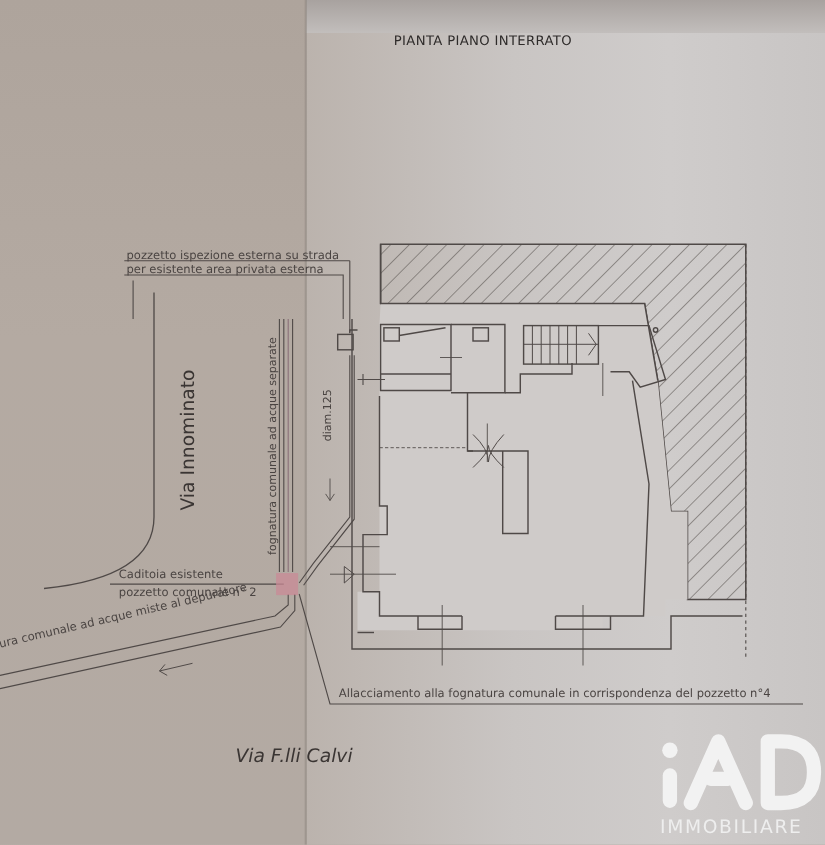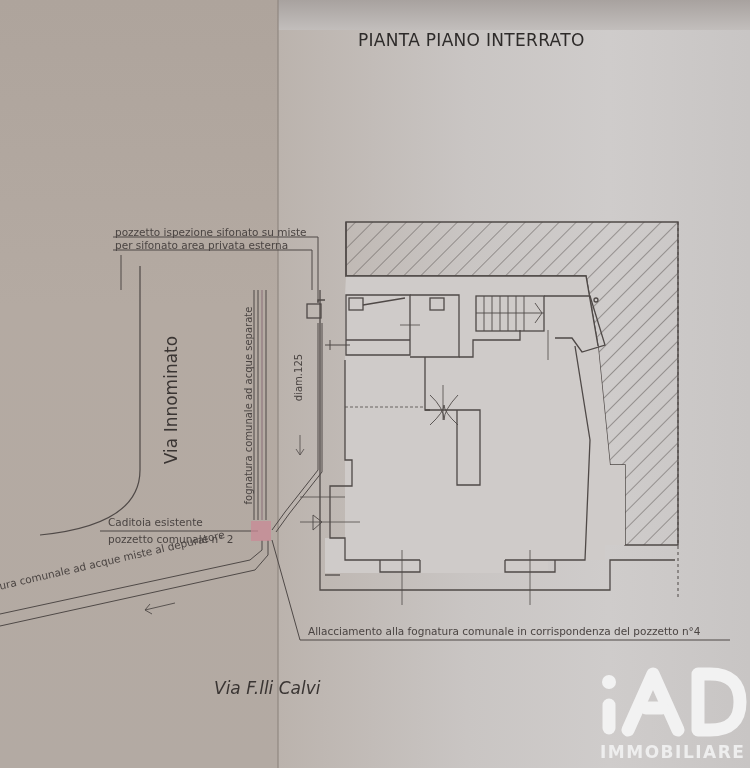--- a/index.html
+++ b/index.html
@@ -6,26 +6,26 @@
   body { width:750px; height:768px; overflow:hidden; position:relative;
          background:#b7aea7; font-family:"DejaVu Sans", sans-serif; }
   .sheet-left { position:absolute; left:0; top:0; width:278px; height:768px;
          background:linear-gradient(180deg,#aea49c 0%,#b4aaa2 40%,#b3aaa3 100%); }
   .sheet-right { position:absolute; left:278px; top:0; width:472px; height:768px;
          background:linear-gradient(90deg,#bbb3ad 0%,#c9c5c3 40%,#cfcccb 70%,#c8c5c4 100%); }
   .top-shade { position:absolute; left:278px; top:0; width:472px; height:30px;
          background:linear-gradient(180deg,#a8a29f,#c2bebc); }
   .fold { position:absolute; left:277px; top:0; width:2px; height:768px; background:#8f8780; opacity:.6; }
   svg.plan { position:absolute; left:0; top:0; }
-  .title { position:absolute; left:358px; top:30px; font-size:17px; color:#2e2b2a; letter-spacing:.3px; }
+  .title { position:absolute; left:358px; top:30px; font-size:12px; color:#2e2b2a; letter-spacing:.3px; }
   .lbl { position:absolute; color:#4a4442; font-size:10.5px; white-space:nowrap; }
   .street { position:absolute; color:#3a3533; font-size:17px; white-space:nowrap; }
   .logo { position:absolute; left:598px; top:662px; width:150px; height:106px; }
   .logo-word { position:absolute; left:600px; top:742px; font-size:17px; color:#eeeeee;
-         letter-spacing:1.5px; font-family:"DejaVu Sans", sans-serif; font-weight:bold; }
+         letter-spacing:1.5px; font-family:"DejaVu Sans", sans-serif; font-weight:normal; }
 </style>
 </head>
 <body>
 
 <div class="sheet-left"></div>
 <div class="sheet-right"></div>
 <div class="top-shade"></div>
 <div class="fold"></div>
 
 <svg class="plan" width="750" height="768" viewBox="0 0 750 768">
@@ -113,22 +113,22 @@
     <path d="M0 626 L255 570 L268 555 L268 540" stroke-width="1"></path>
     <path d="M175 603 L145 610 M150 604 L145 610 L152 614" stroke-width="0.9"></path>
 
     <path d="M272 540 L300 640 L730 640" stroke-width="1"></path>
   </g>
   <rect x="251" y="521" width="20" height="20" fill="#c98a95" opacity="0.75"></rect>
 </svg>
 
 <div class="title">PIANTA PIANO INTERRATO</div>
 
-<div class="lbl" style="left:115px;top:226px;">pozzetto ispezione sifonato su miste</div>
-<div class="lbl" style="left:115px;top:239px;">per sifonato area privata esterna</div>
+<div class="lbl" style="left:115px;top:226px;">pozzetto ispezione esterna su strada</div>
+<div class="lbl" style="left:115px;top:239px;">per esistente area privata esterna</div>
 
 <div class="street" style="left:96px;top:390px;transform:rotate(-90deg);transform-origin:center;width:150px;text-align:center;">Via Innominato</div>
 
 <div class="lbl" style="left:148px;top:400px;width:200px;text-align:center;transform:rotate(-90deg);font-size:10px;">fognatura comunale ad acque separate</div>
 
 <div class="lbl" style="left:268px;top:372px;width:60px;text-align:center;transform:rotate(-90deg);font-size:10px;">diam.125</div>
 
 <div class="lbl" style="left:108px;top:516px;">Caditoia esistente</div>
 <div class="lbl" style="left:108px;top:533px;">pozzetto comunale n° 2</div>
 

